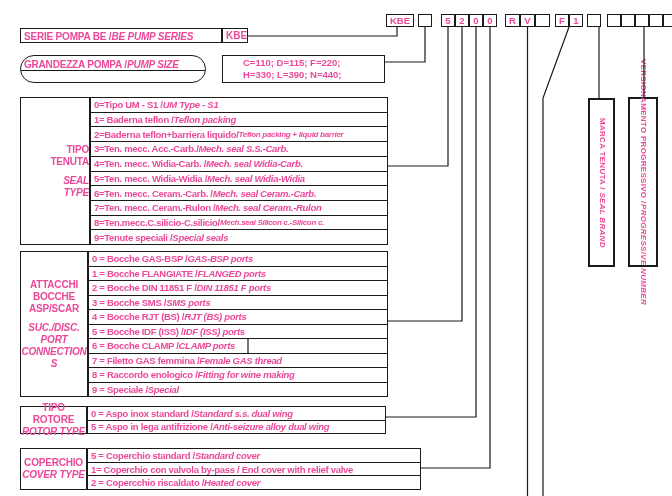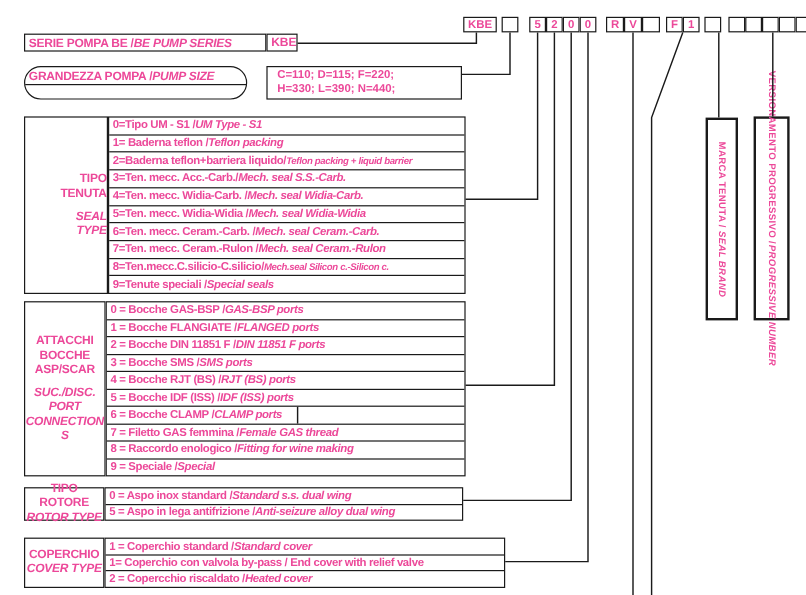--- a/index.html
+++ b/index.html
@@ -95,21 +95,21 @@
   <div class="box valbox" style="left:222px;top:28px;width:26px;height:15px;">
     <span>KBE</span>
   </div>
 
   <div class="box" style="left:20px;top:55px;width:186px;height:28px;border-radius:14px;">
     <div class="lblrow" style="height:14px;border-bottom:1px solid #1a1a1a;">
       <span>GRANDEZZA POMPA / </span>
         <span class="it">PUMP SIZE</span>
     </div>
   </div>
-  <div class="box multiline" style="left:222px;top:55px;width:163px;height:28px;padding:1px 0 0 8px;font-size:9.5px;font-weight:bold;">
+  <div class="box multiline" style="left:222px;top:55px;width:163px;height:28px;padding:1px 0 0 20px;font-size:9.5px;font-weight:bold;">
     <div>C=110; D=115; F=220;</div>
     <div>H=330; L=390; N=440;</div>
   </div>
 
   <div class="seclabel" style="left:20px;top:97px;width:70px;height:148px;align-items:flex-end;">
     <div>TIPO</div>
     <div>TENUTA</div>
     <div class="gap"></div>
     <div class="it">SEAL</div>
     <div class="it">TYPE</div>
@@ -224,21 +224,21 @@
         <span class="it">Anti-seizure alloy dual wing</span>
       </div>
     </div>
 
   <div class="seclabel" style="left:20px;top:448px;width:67px;height:42px;">
     <div>COPERCHIO</div>
     <div class="it">COVER TYPE</div>
   </div>
   <div class="rows" style="left:87px;top:448px;width:334px;height:42px;">
       <div class="opt">
-        <span>1 = Coperchio standard / </span>
+        <span>5 = Coperchio standard / </span>
         <span class="it">Standard cover</span>
       </div>
       <div class="opt">
         <span>1= Coperchio con valvola by-pass / End cover with relief valve</span>
       </div>
       <div class="opt">
         <span>2 = Copercchio riscaldato / </span>
         <span class="it">Heated cover</span>
       </div>
     </div>

